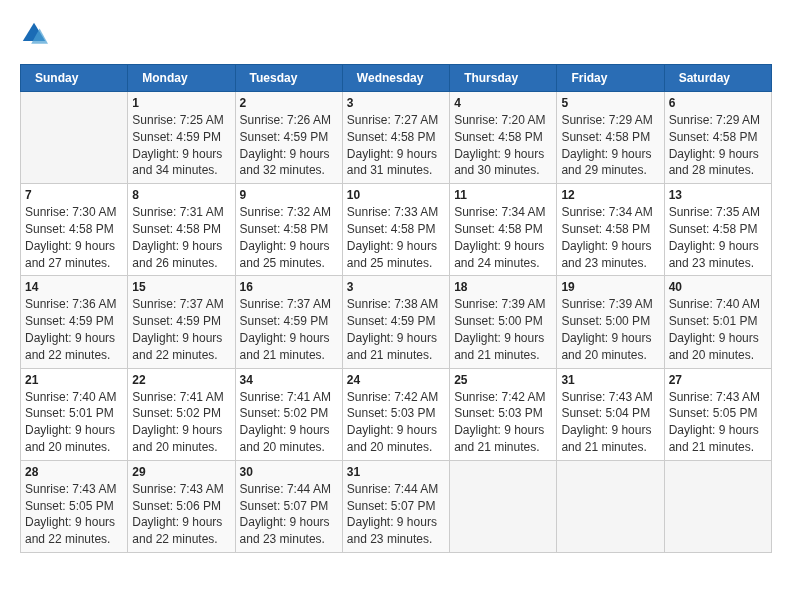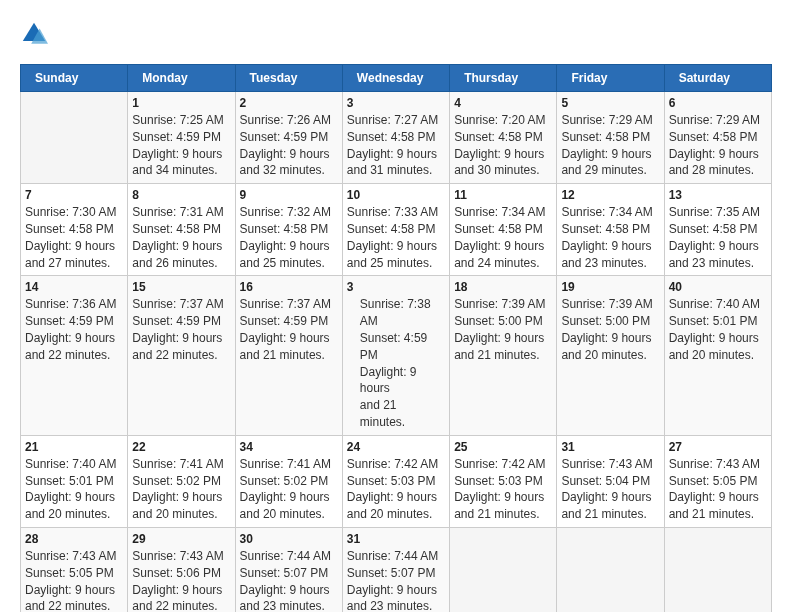--- a/index.html
+++ b/index.html
@@ -232,21 +232,21 @@
         </td>
         <td>
           <div class="day-num">16</div>
           <div class="day-info" style="white-space: pre-line;">Sunrise: 7:37 AM
 Sunset: 4:59 PM
 Daylight: 9 hours
 and 21 minutes.</div>
         </td>
         <td>
           <div class="day-num">3</div>
-          <div class="day-info" style="white-space: pre-line; margin-left: 13px;">Sunrise: 7:38 AM
+          <div class="day-info" style="white-space: pre-line;">Sunrise: 7:38 AM
 Sunset: 4:59 PM
 Daylight: 9 hours
 and 21 minutes.</div>
         </td>
         <td>
           <div class="day-num">18</div>
           <div class="day-info" style="white-space: pre-line;">Sunrise: 7:39 AM
 Sunset: 5:00 PM
 Daylight: 9 hours
 and 21 minutes.</div>

